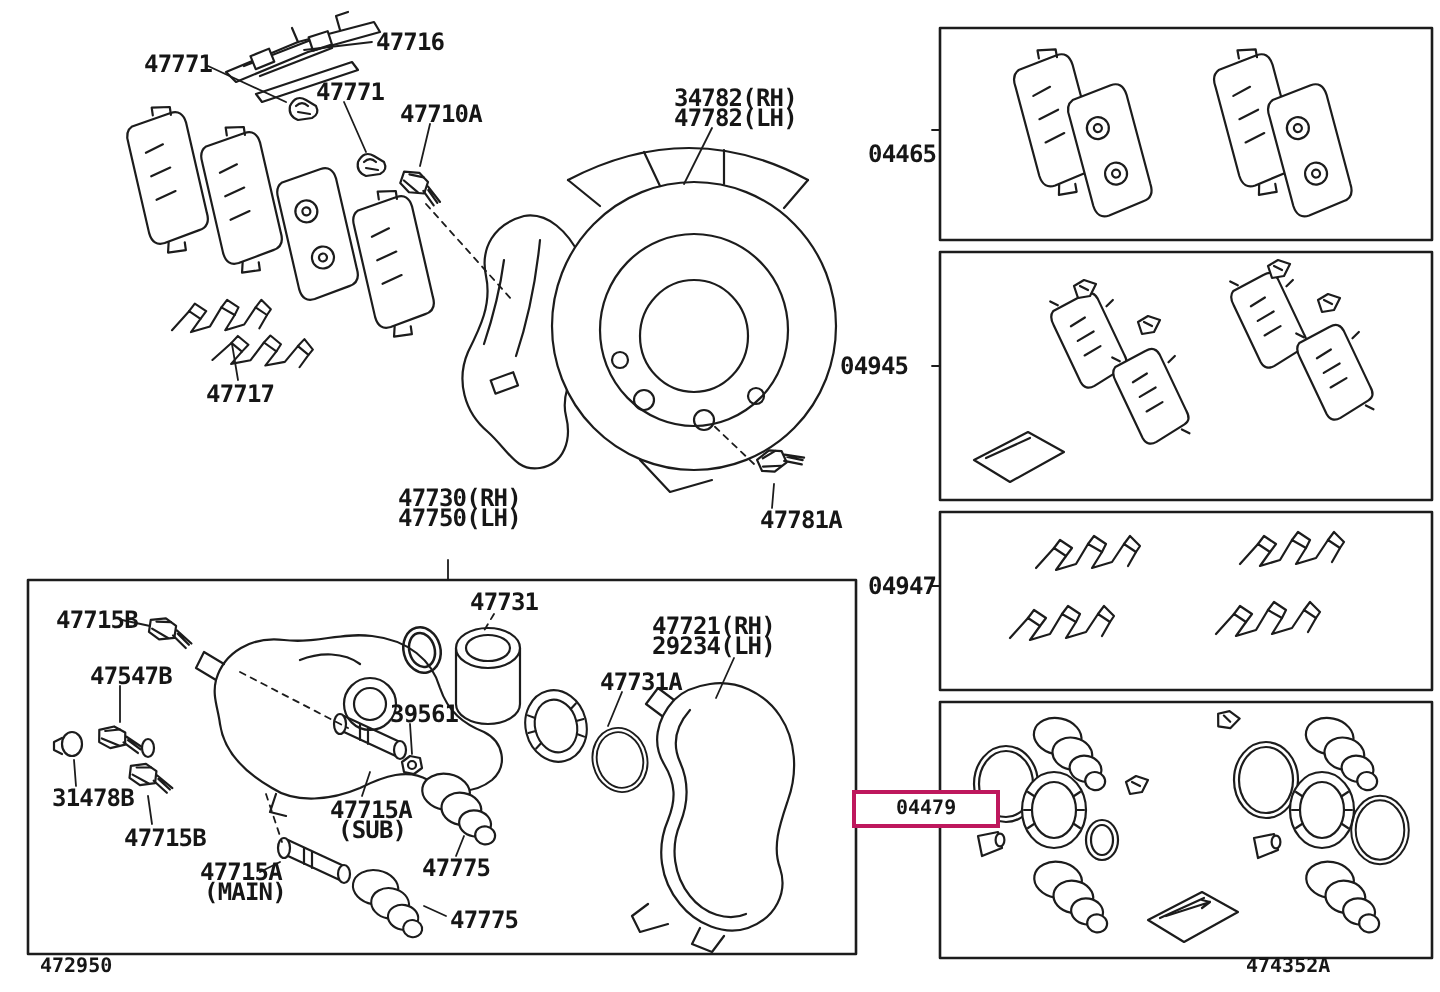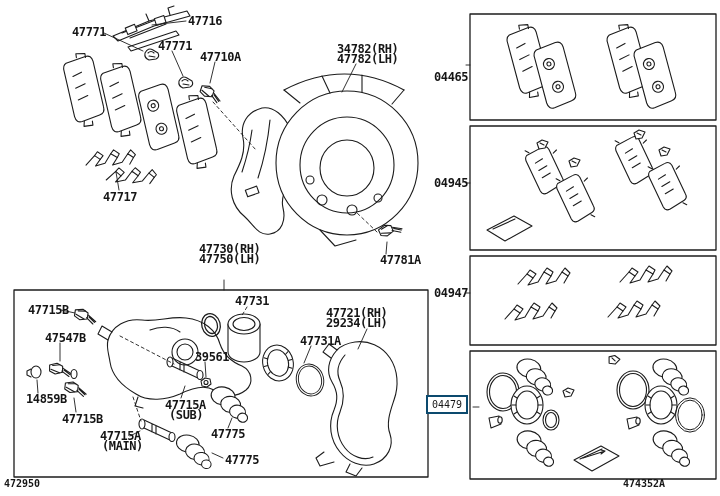--- a/index.html
+++ b/index.html
@@ -3,22 +3,22 @@
 <meta charset="utf-8">
 <style>
   html,body{margin:0;padding:0;background:#fff}
   .stage{position:relative;width:720px;height:496px;background:#fff;overflow:hidden;
          font-family:"DejaVu Sans Mono",monospace}
   .stage svg{position:absolute;left:0;top:0}
   .lbl{position:absolute;font-weight:bold;font-size:12px;line-height:10px;
        color:#161616;white-space:nowrap;letter-spacing:-0.4px}
   .lbl span{display:block}
   .code{position:absolute;font-weight:bold;font-size:10px;color:#161616;letter-spacing:0}
-  .hlbox{position:absolute;left:426px;top:395px;border:2px solid #0c4a6e;
-         background:#fff;padding:2px 4px;font-weight:normal;font-size:10px;color:#161616}
+  .hlbox{position:absolute;left:426px;top:395px;border:2px solid #be185d;
+         background:#fff;padding:2px 20px;font-weight:bold;font-size:10px;color:#161616}
 </style>
 </head>
 <body>
 
 <div class="stage">
 
 <svg width="720" height="496" viewBox="0 0 720 496">
   <defs>
     <g id="padplate">
       <path d="M5,8 Q1,10 2,16 L6,62 Q7,69 13,68 L31,64 Q37,63 36,56 L32,10 Q31,3 25,4 Z" fill="#fff"></path>
@@ -286,34 +286,34 @@
 </div>
 <div class="lbl" style="left:28px;top:305px">47715B</div>
 <div class="lbl" style="left:235px;top:296px">47731</div>
 <div class="lbl" style="left:45px;top:333px">47547B</div>
 <div class="lbl" style="left:326px;top:308px">
   <span>47721(RH)</span>
   <span>29234(LH)</span>
 </div>
 <div class="lbl" style="left:300px;top:336px">47731A</div>
 <div class="lbl" style="left:195px;top:352px">39561</div>
-<div class="lbl" style="left:26px;top:394px">14859B</div>
+<div class="lbl" style="left:26px;top:394px">31478B</div>
 <div class="lbl" style="left:62px;top:414px">47715B</div>
 <div class="lbl" style="left:165px;top:400px">
   <span>47715A</span>
   <span style="padding-left:4px">(SUB)</span>
 </div>
 <div class="lbl" style="left:100px;top:431px">
   <span>47715A</span>
   <span style="padding-left:2px">(MAIN)</span>
 </div>
 <div class="lbl" style="left:211px;top:429px">47775</div>
 <div class="lbl" style="left:225px;top:455px">47775</div>
 
 <div class="lbl" style="left:434px;top:72px">04465</div>
-<div class="lbl" style="left:434px;top:178px">04945</div>
+<div class="lbl" style="left:420px;top:178px">04945</div>
 <div class="lbl" style="left:434px;top:288px">04947</div>
 <div class="hlbox">04479</div>
 
-<div class="code" style="left:4px;top:478px">472950</div>
+<div class="code" style="left:20px;top:478px">472950</div>
 <div class="code" style="left:623px;top:478px">474352A</div>
 
 </div>
 
 </body></html>

